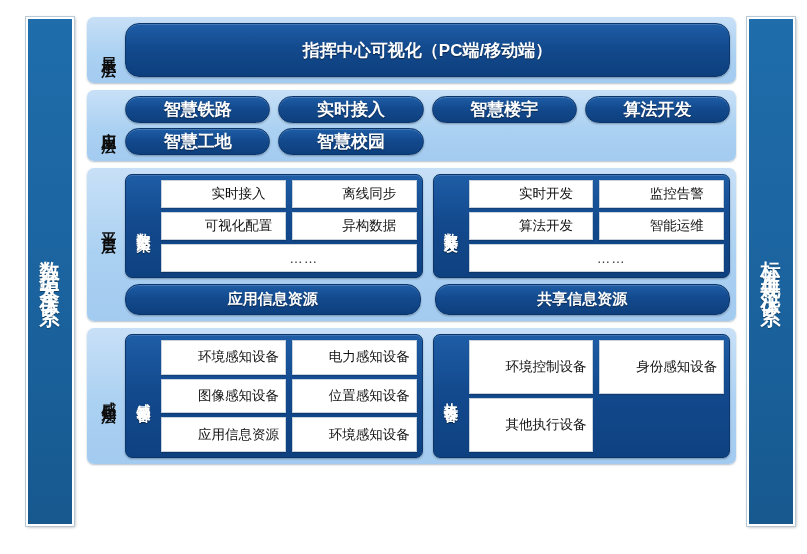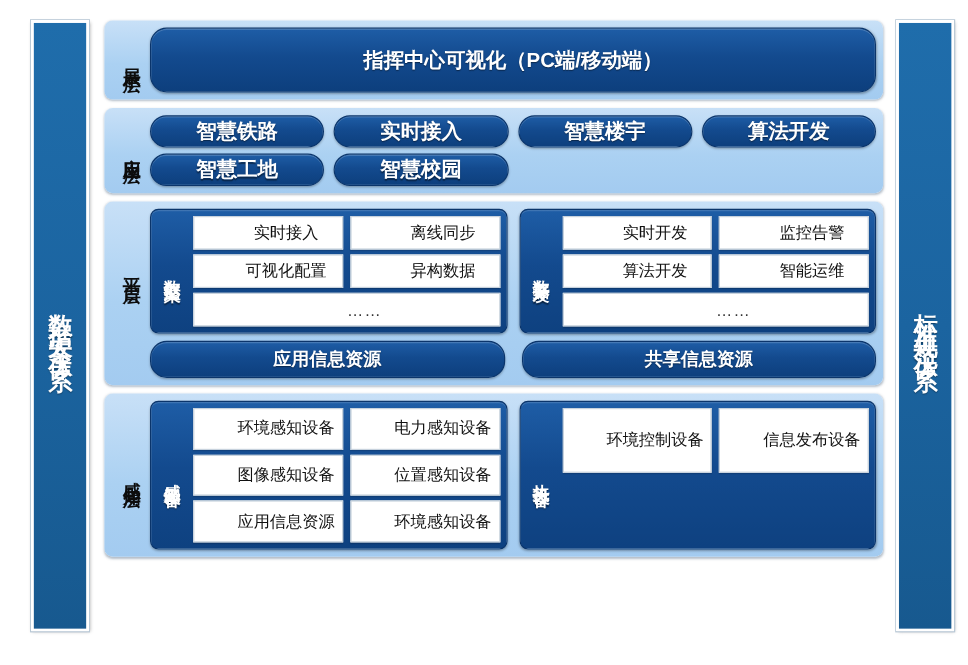--- a/index.html
+++ b/index.html
@@ -306,21 +306,22 @@
               <div class="white">环境感知设备</div>
             </div>
           </div>
 
           <div class="group group-exec">
             <div class="group-title">
               <span class="vtext">执行设备</span>
             </div>
             <div class="group-items">
               <div class="white">环境控制设备</div>
-              <div class="white">信息发布设备</div>
+              <div class="white">身份感知设备</div>
+              <div class="white">其他执行设备</div>
             </div>
           </div>
 
         </div>
       </div>
     </div>
 
   </div>
 
   <div class="pillar pillar-right">

